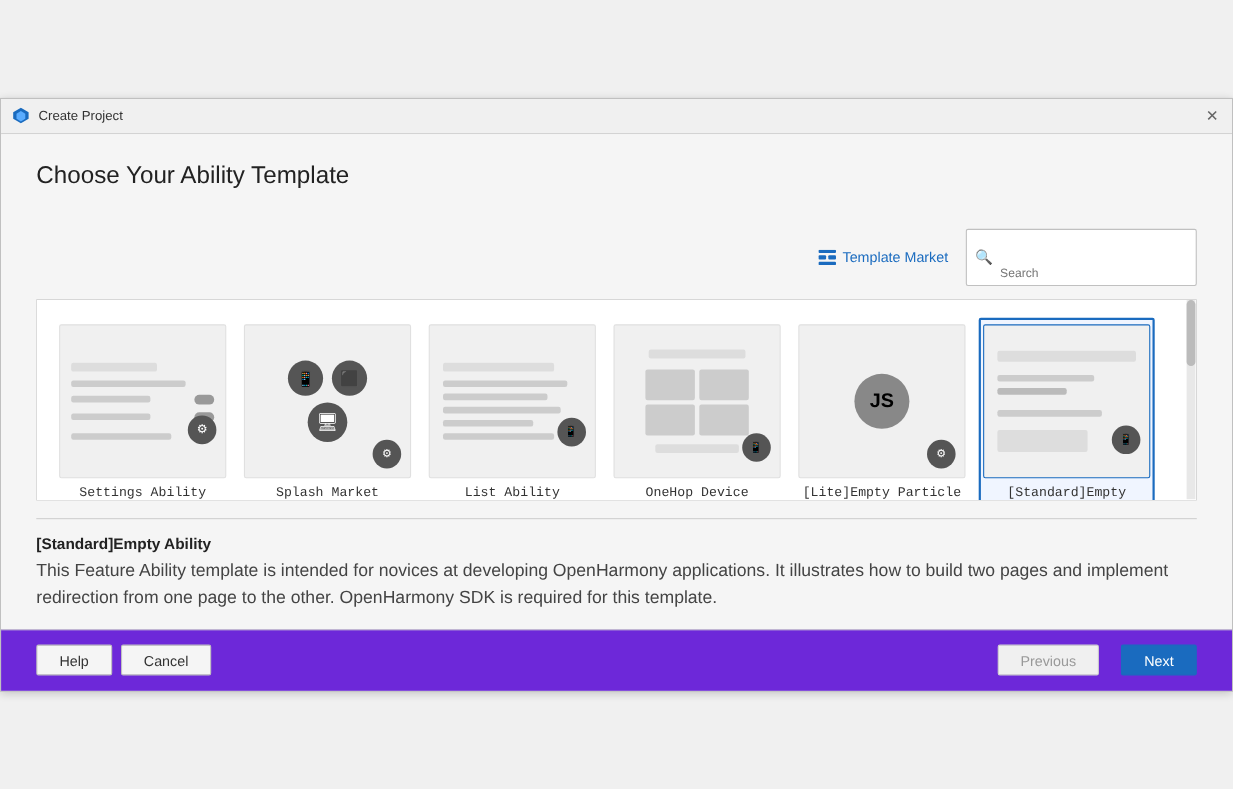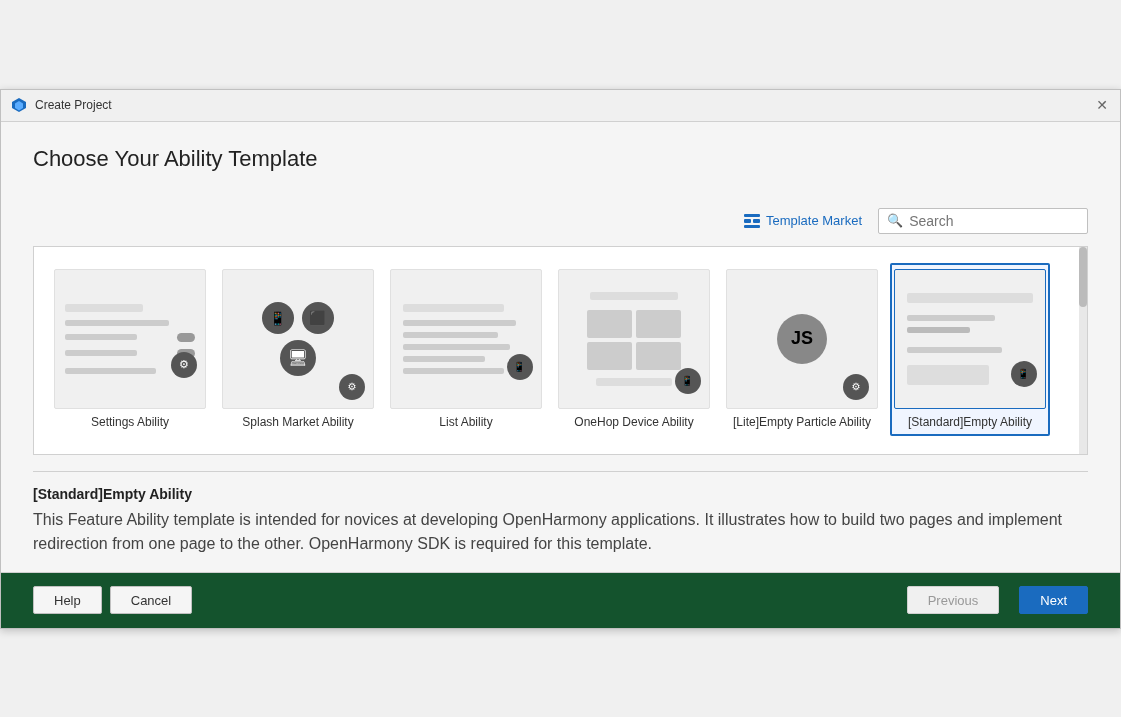--- a/index.html
+++ b/index.html
@@ -108,24 +108,25 @@
       border: 1px solid #c0c0c0;
       border-radius: 2px;
       padding: 4px 8px;
       width: 210px;
       gap: 6px;
     }
 
     .search-box input {
       border: none;
       outline: none;
-      font-size: 14px;
+      font-size: 11px;
       color: #ef4444;
       background: transparent;
       width: 100%;
+      margin-top: 30px;
     }
 
     .search-icon {
       color: #888;
       font-size: 13px;
     }
 
     .templates-area {
       background: #fff;
       border: 1px solid #d0d0d0;
@@ -170,20 +171,21 @@
       overflow: hidden;
       border-radius: 2px;
     }
 
     .template-name {
       font-size: 12px;
       color: #333;
       text-align: center;
       margin-top: 6px;
       line-height: 1.3;
+      font-family: Liberation Mono, monospace;
     }
 
     
     .thumb-settings {
       background: #f0f0f0;
     }
 
     .mock-circle {
       width: 28px;
       height: 28px;
@@ -294,21 +296,21 @@
     }
 
     .desc-text {
       font-size: 16px;
       color: #444;
       line-height: 1.5;
     }
 
     .footer {
       height: 56px;
-      background: #14532d;
+      background: #6d28d9;
       border-top: 1px solid #d0d0d0;
       display: flex;
       align-items: center;
       justify-content: space-between;
       padding: 0 32px;
       flex-shrink: 0;
     }
 
     .footer-left {
       display: flex;

